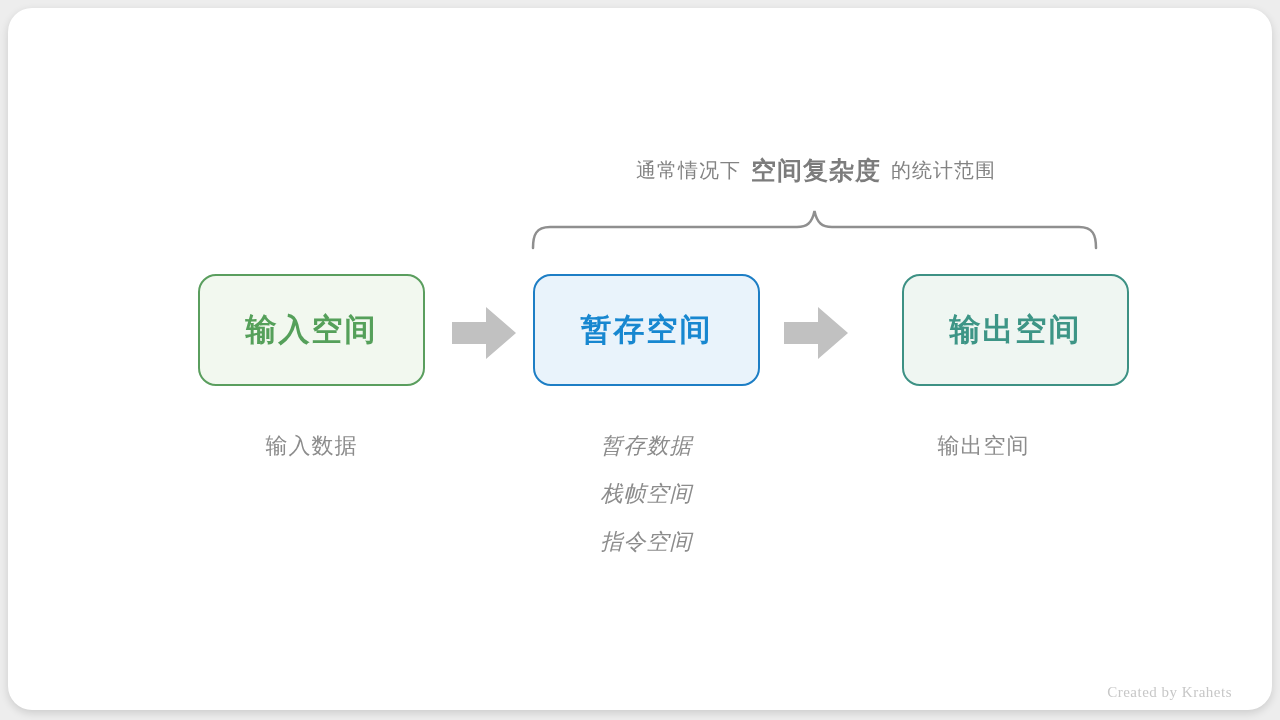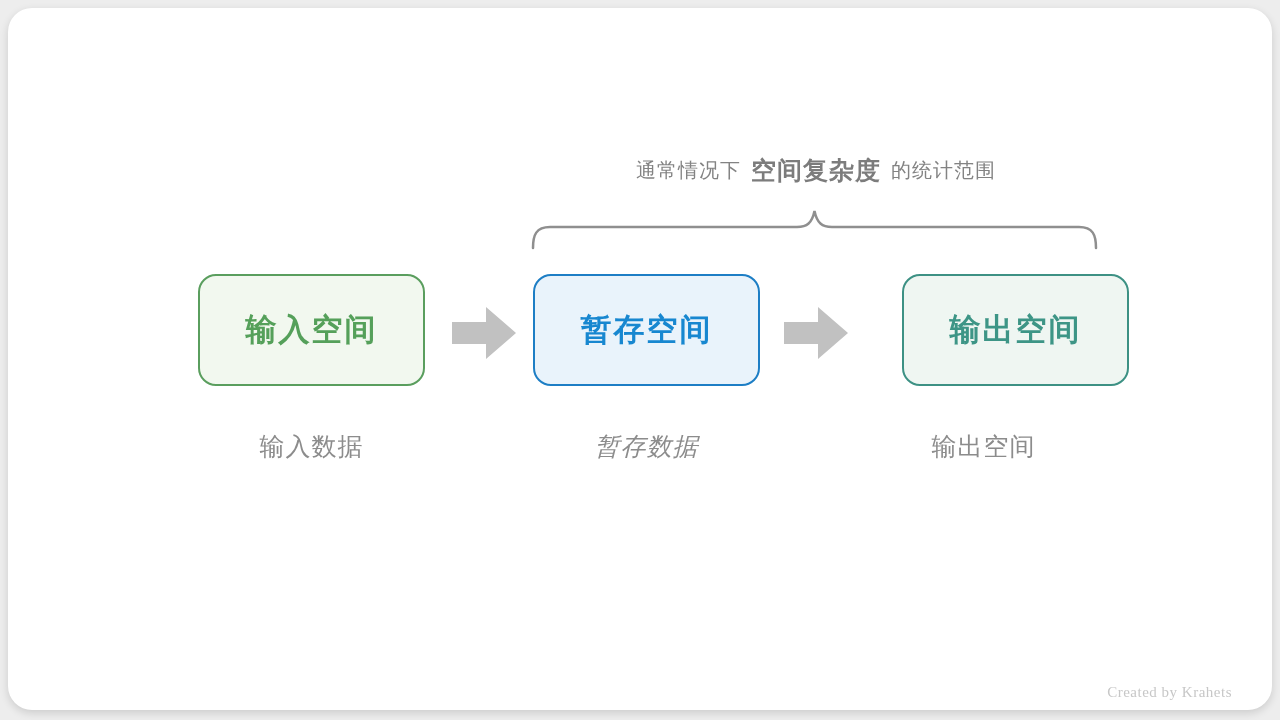--- a/index.html
+++ b/index.html
@@ -81,21 +81,21 @@
     height: 52px;
   }
   .arrow polygon { fill: var(--arrow); }
   .arrow-1 { left: 444px; }
   .arrow-2 { left: 776px; }
   .notes {
     position: absolute;
     top: 414px;
     width: 227px;
     text-align: center;
-    font-size: 25px;
+    font-size: 22px;
     line-height: 48px;
     color: var(--gray-text);
     letter-spacing: 1px;
   }
   .notes-1 { left: 190px; }
   .notes-2 { left: 525px; font-style: italic; }
   .notes-3 { left: 862px; }
   .credit {
     position: absolute;
     right: 40px;
@@ -135,20 +135,22 @@
     </svg>
     <svg class="arrow arrow-2" viewBox="0 0 64 52" aria-hidden="true">
       <polygon points="0,15 34,15 34,0 64,26 34,52 34,37 0,37"></polygon>
     </svg>
 
     <div class="notes notes-1">
       <div>输入数据</div>
     </div>
     <div class="notes notes-2">
       <div>暂存数据</div>
+      <div>栈帧空间</div>
+      <div>指令空间</div>
     </div>
     <div class="notes notes-3">
       <div>输出空间</div>
     </div>
 
     <div class="credit">Created by Krahets</div>
 
   </div>
 </div>
 

